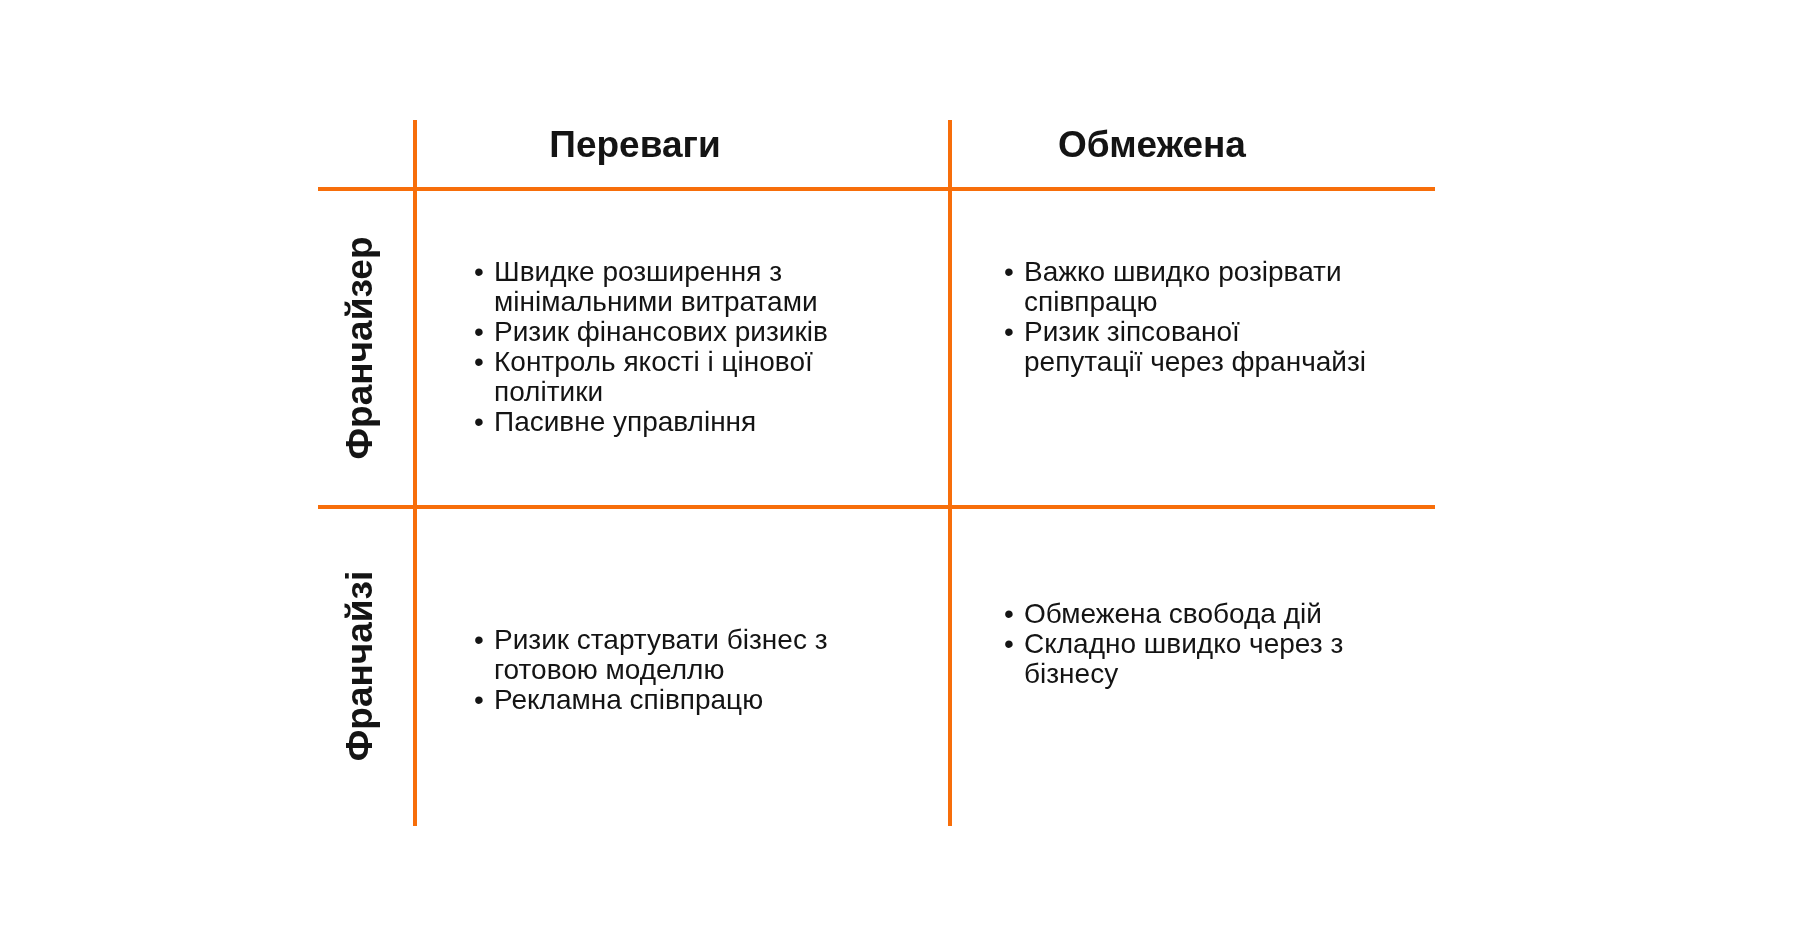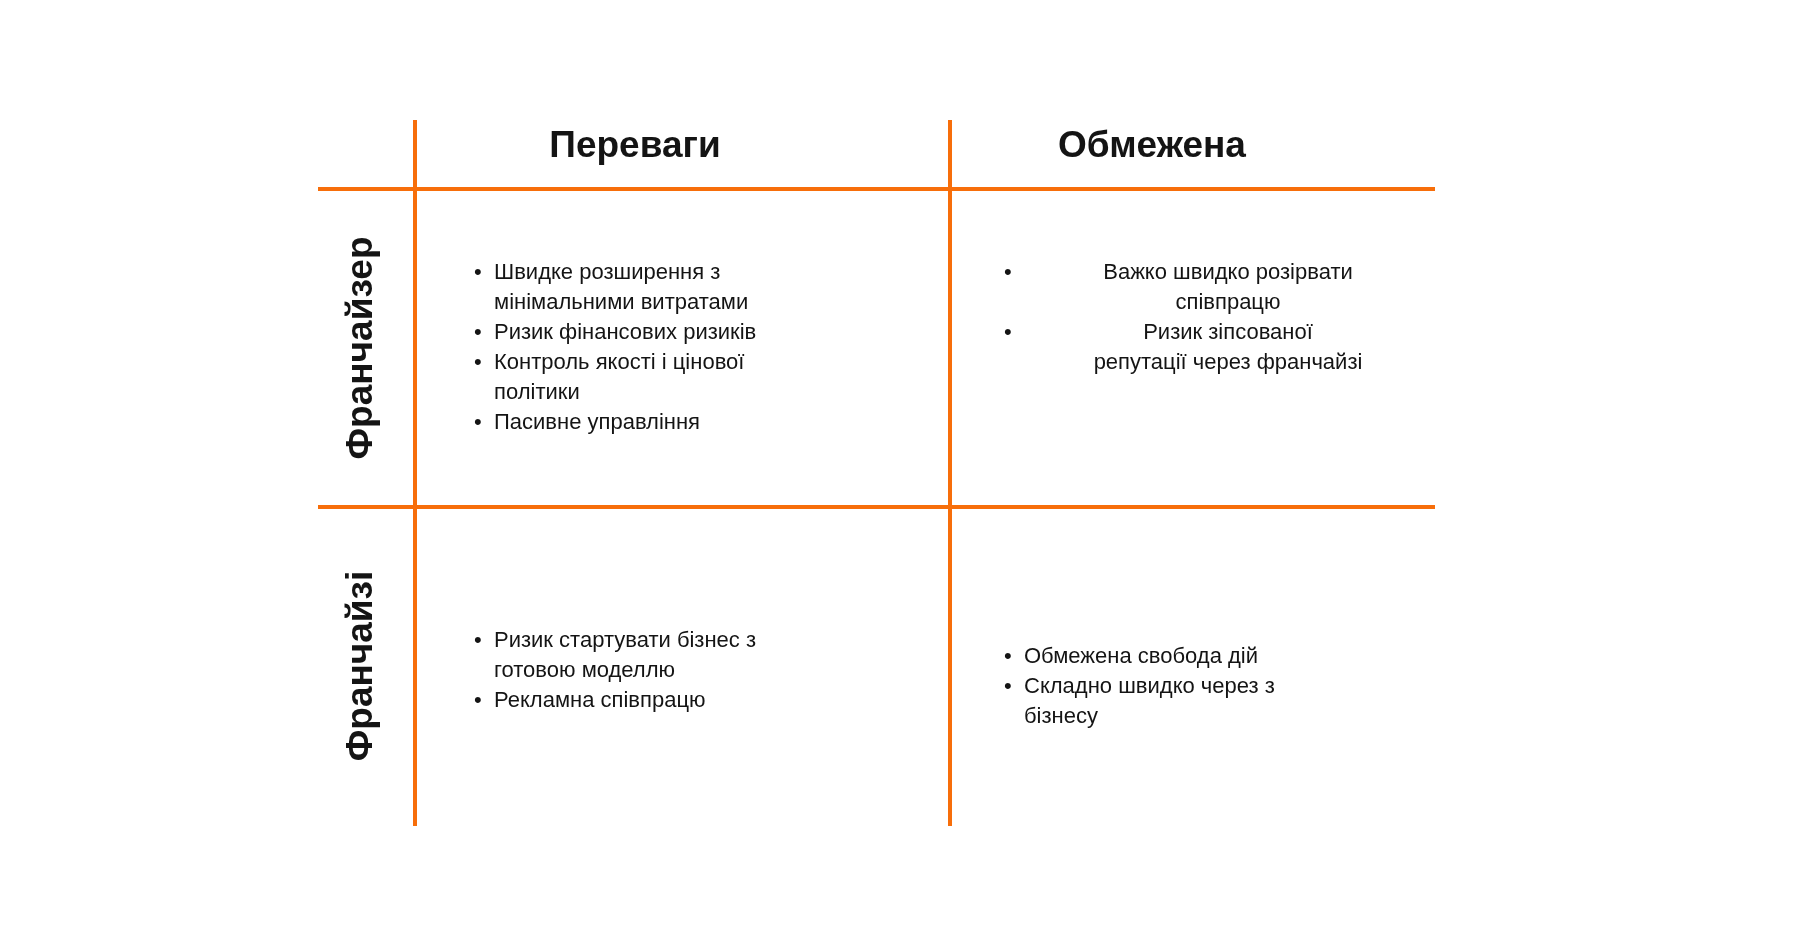--- a/index.html
+++ b/index.html
@@ -57,40 +57,40 @@
     transform-origin: center center;
   }
   .row-header.franchisor { top: 348px; }
   .row-header.franchisee { top: 666px; }
 
   ul.cell {
     position: absolute;
     margin: 0;
     padding: 0;
     list-style: none;
-    font-size: 22px;
+    font-size: 28px;
     line-height: 30px;
     width: 430px;
   }
   .cell li {
     position: relative;
     padding-left: 22px;
     margin: 0;
     white-space: pre-line;
   }
   .cell li::before {
     content: "\2022";
     position: absolute;
     left: 2px;
     top: 0;
   }
   .cell.q1 { left: 472px;  top: 257px; }
-  .cell.q2 { left: 1002px; top: 257px; text-align: center; }
+  .cell.q2 { left: 1002px; top: 257px; }
   .cell.q3 { left: 472px;  top: 625px; }
-  .cell.q4 { left: 1002px; top: 641px; }
+  .cell.q4 { left: 1002px; top: 599px; }
 </style>
 </head>
 <body>
 
 <div class="canvas">
 
   <div class="line vline left"></div>
   <div class="line vline right"></div>
   <div class="line hline top"></div>
   <div class="line hline middle"></div>

